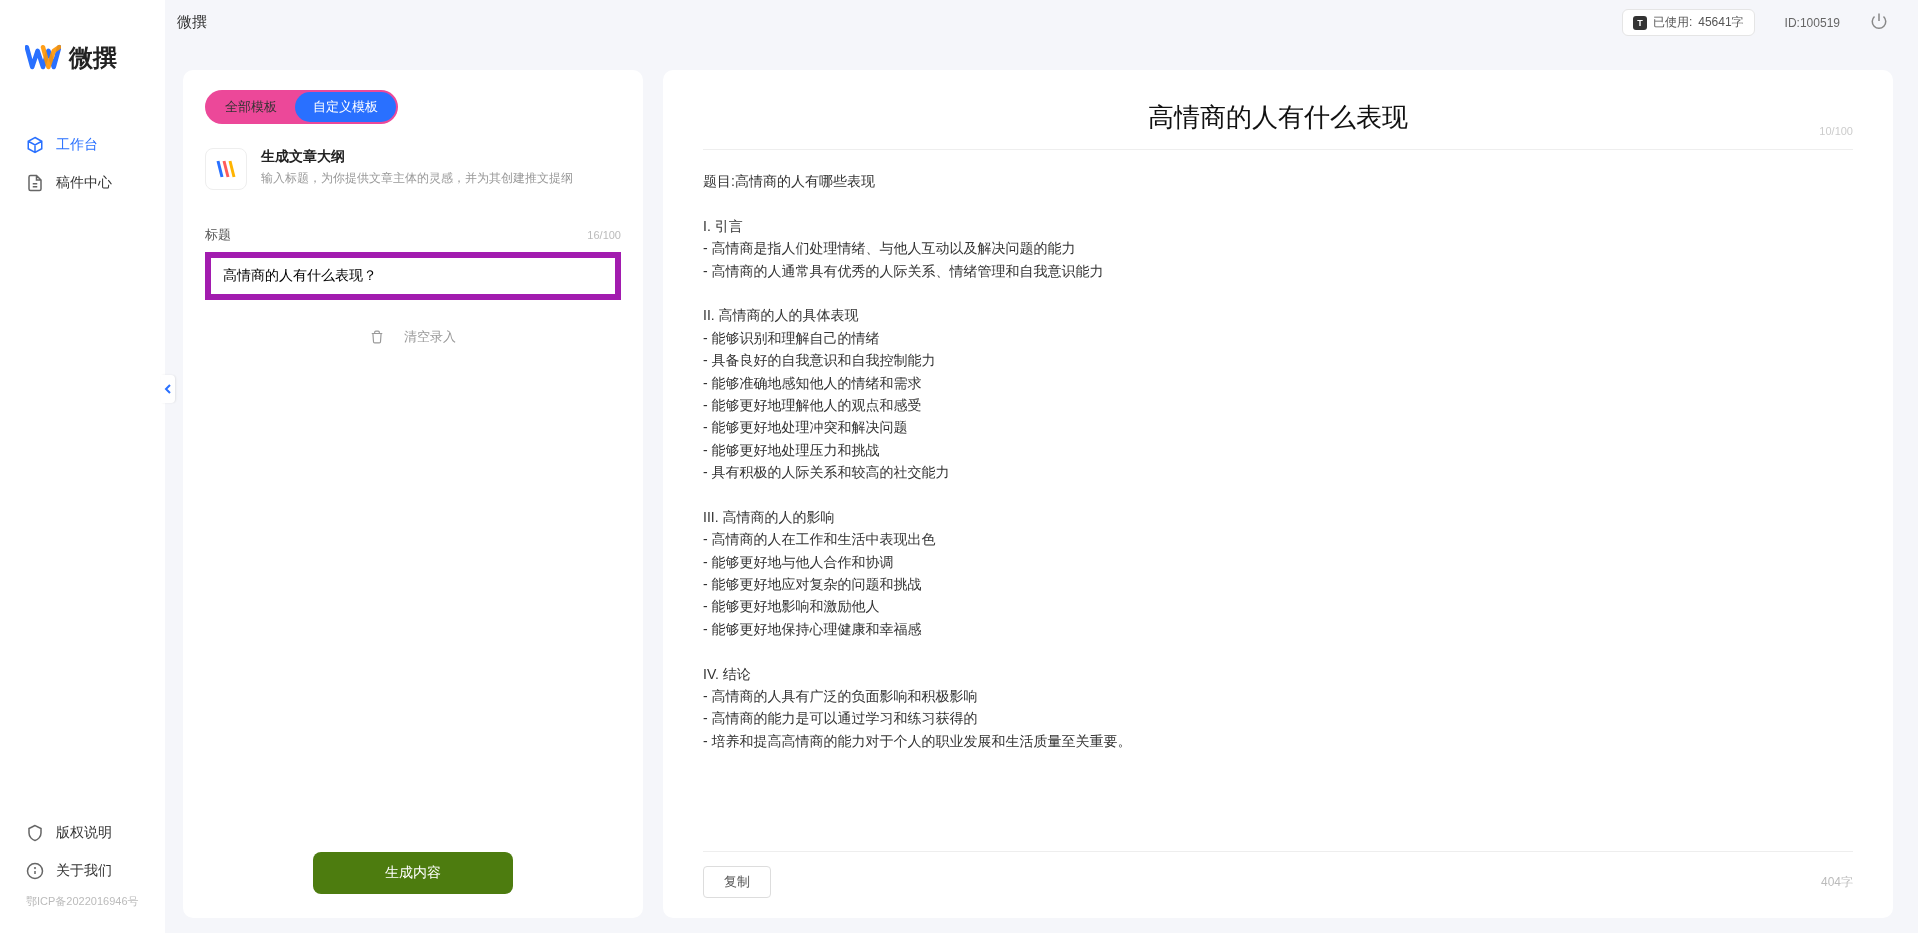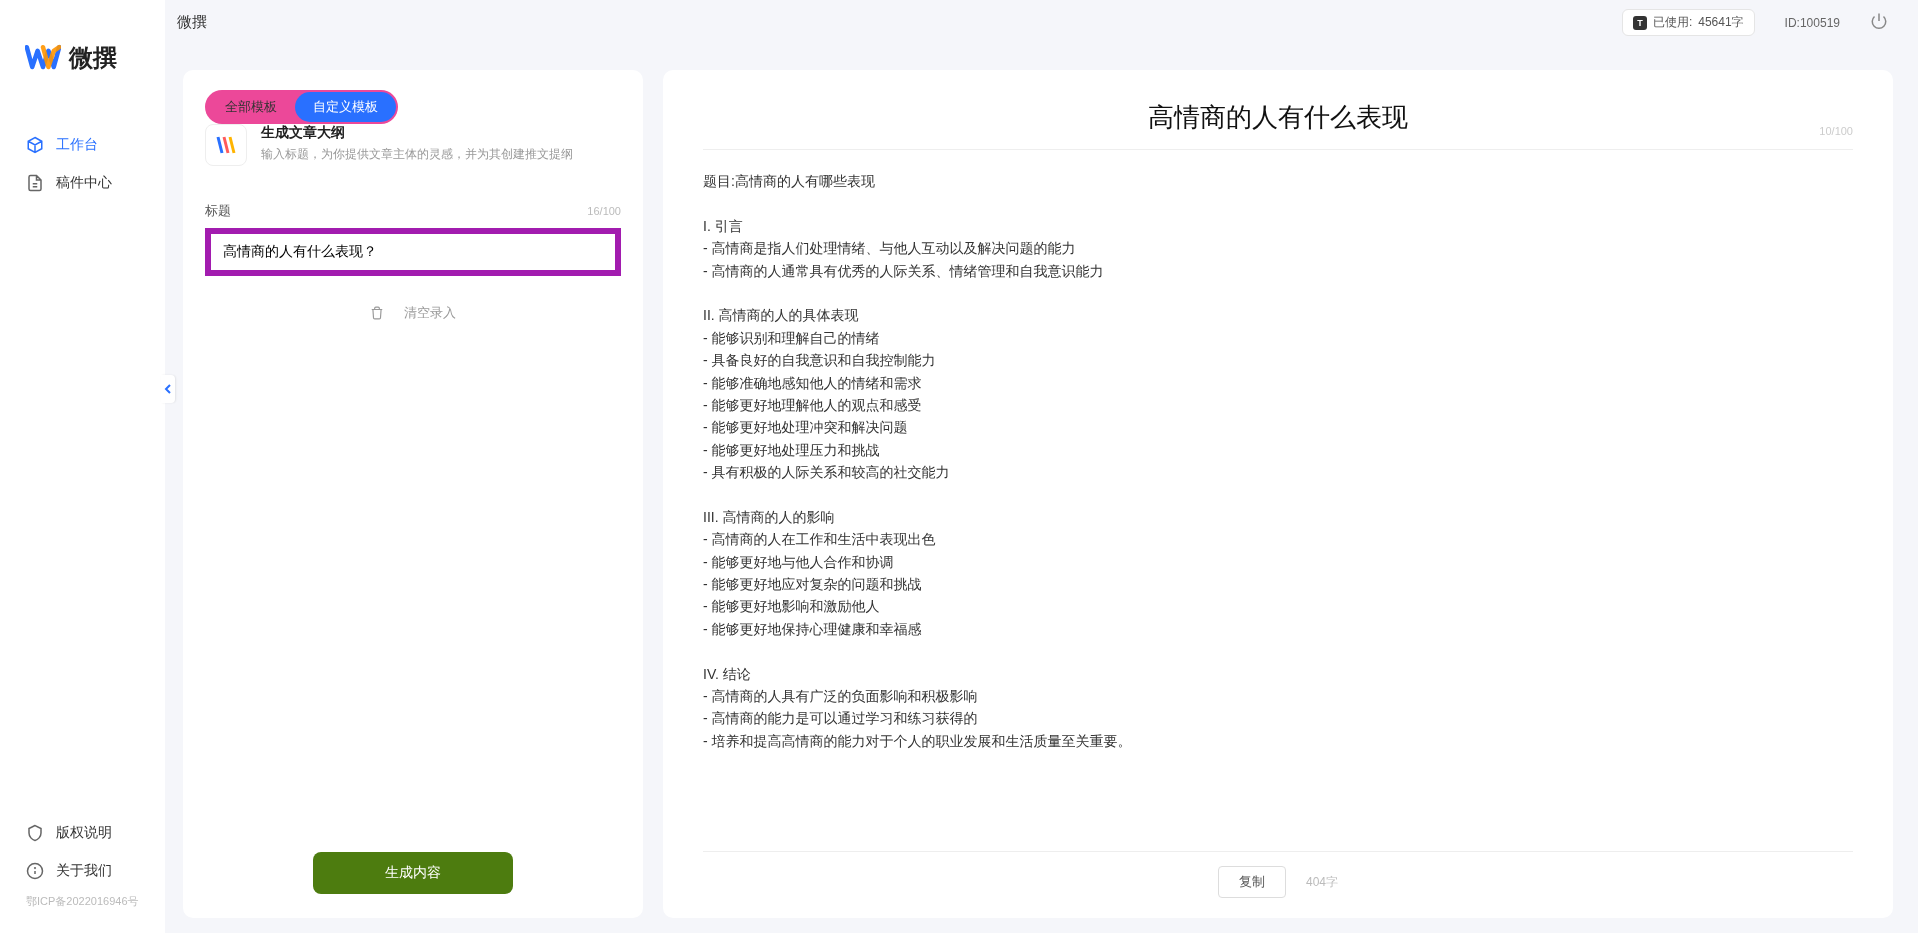--- a/index.html
+++ b/index.html
@@ -167,20 +167,21 @@
       border-radius: 20px;
       cursor: pointer;
       color: #333;
     }
     .tab.active {
       background: #2970ff;
       color: #fff;
     }
     
     .template-card {
+      margin-top: 24px;
       display: flex;
       gap: 14px;
       align-items: flex-start;
     }
     .template-icon {
       width: 42px;
       height: 42px;
       background: #fff;
       border: 1px solid #eee;
       border-radius: 8px;
@@ -280,21 +281,21 @@
       font-size: 14px;
       line-height: 1.6;
       color: #333;
       white-space: pre-line;
       overflow-y: auto;
     }
     .output-footer {
       border-top: 1px solid #eee;
       padding-top: 14px;
       display: flex;
-      justify-content: center;
+      justify-content: space-between;
       align-items: center;
       gap: 20px;
     }
     .copy-btn {
       border: 1px solid #ddd;
       background: #fff;
       padding: 6px 20px;
       font-size: 13px;
       border-radius: 4px;
       cursor: pointer;

